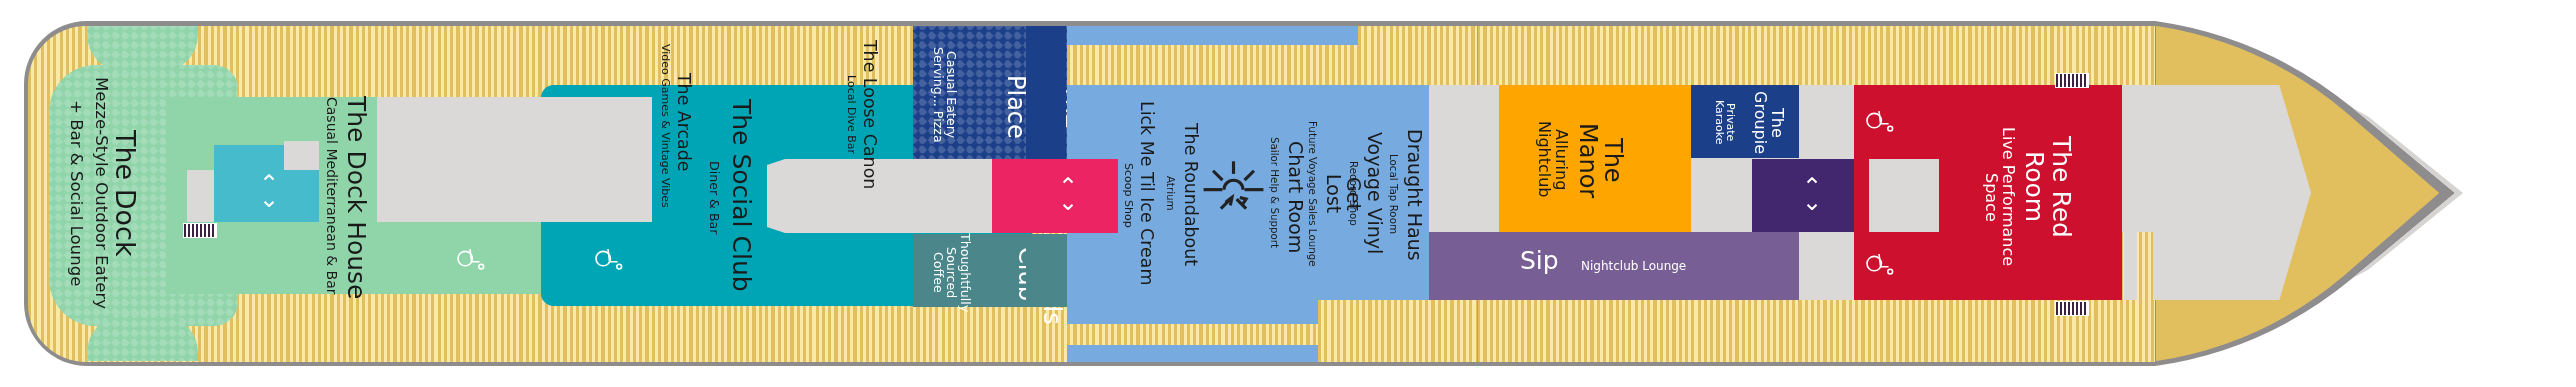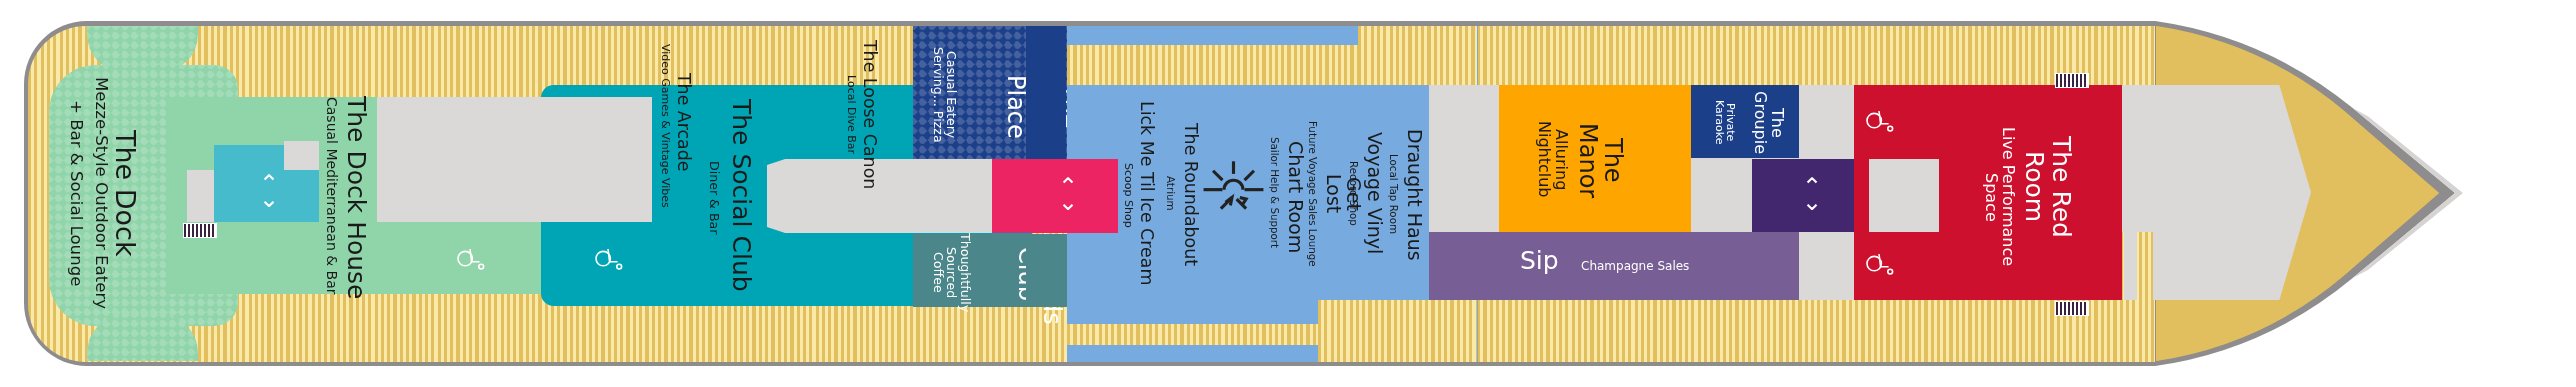--- a/index.html
+++ b/index.html
@@ -149,21 +149,21 @@
 
   <div class="room" style="left:1429px;top:85px;width:750px;height:147px;background:#dad9d7;"></div>
   <div class="room" style="left:1499px;top:85px;width:192px;height:147px;background:#fea500;"></div>
   <div class="vlabel dark" style="left:1575px;top:111px;height:99px;font-size:24px;">The
 Manor</div>
   <div class="vlabel dark" style="left:1535px;top:114px;height:91px;font-size:16px;">Alluring
 Nightclub</div>
 
   <div class="room" style="left:1429px;top:232px;width:370px;height:68px;background:#775e94;"></div>
   <div class="hlabel light" style="left:1520px;top:246px;font-size:25px;">Sip</div>
-  <div class="hlabel light" style="left:1581px;top:259px;font-size:12px;">Champagne Sales</div>
+  <div class="hlabel light" style="left:1581px;top:259px;font-size:12px;">Nightclub Lounge</div>
 
   <div class="room" style="left:1691px;top:85px;width:108px;height:73px;background:#1c3f8a;"></div>
   <div class="vlabel light" style="left:1751px;top:85px;height:75px;font-size:16px;">The
 Groupie</div>
   <div class="vlabel light" style="left:1713px;top:93px;height:59px;font-size:11px;">Private
 Karaoke</div>
 
   <div class="room" style="left:1752px;top:159px;width:118px;height:73px;background:#42266e;"></div>
   <div class="stair" style="left:1800px;top:175px;width:24px;height:39px;">
     <span>⌃</span>

